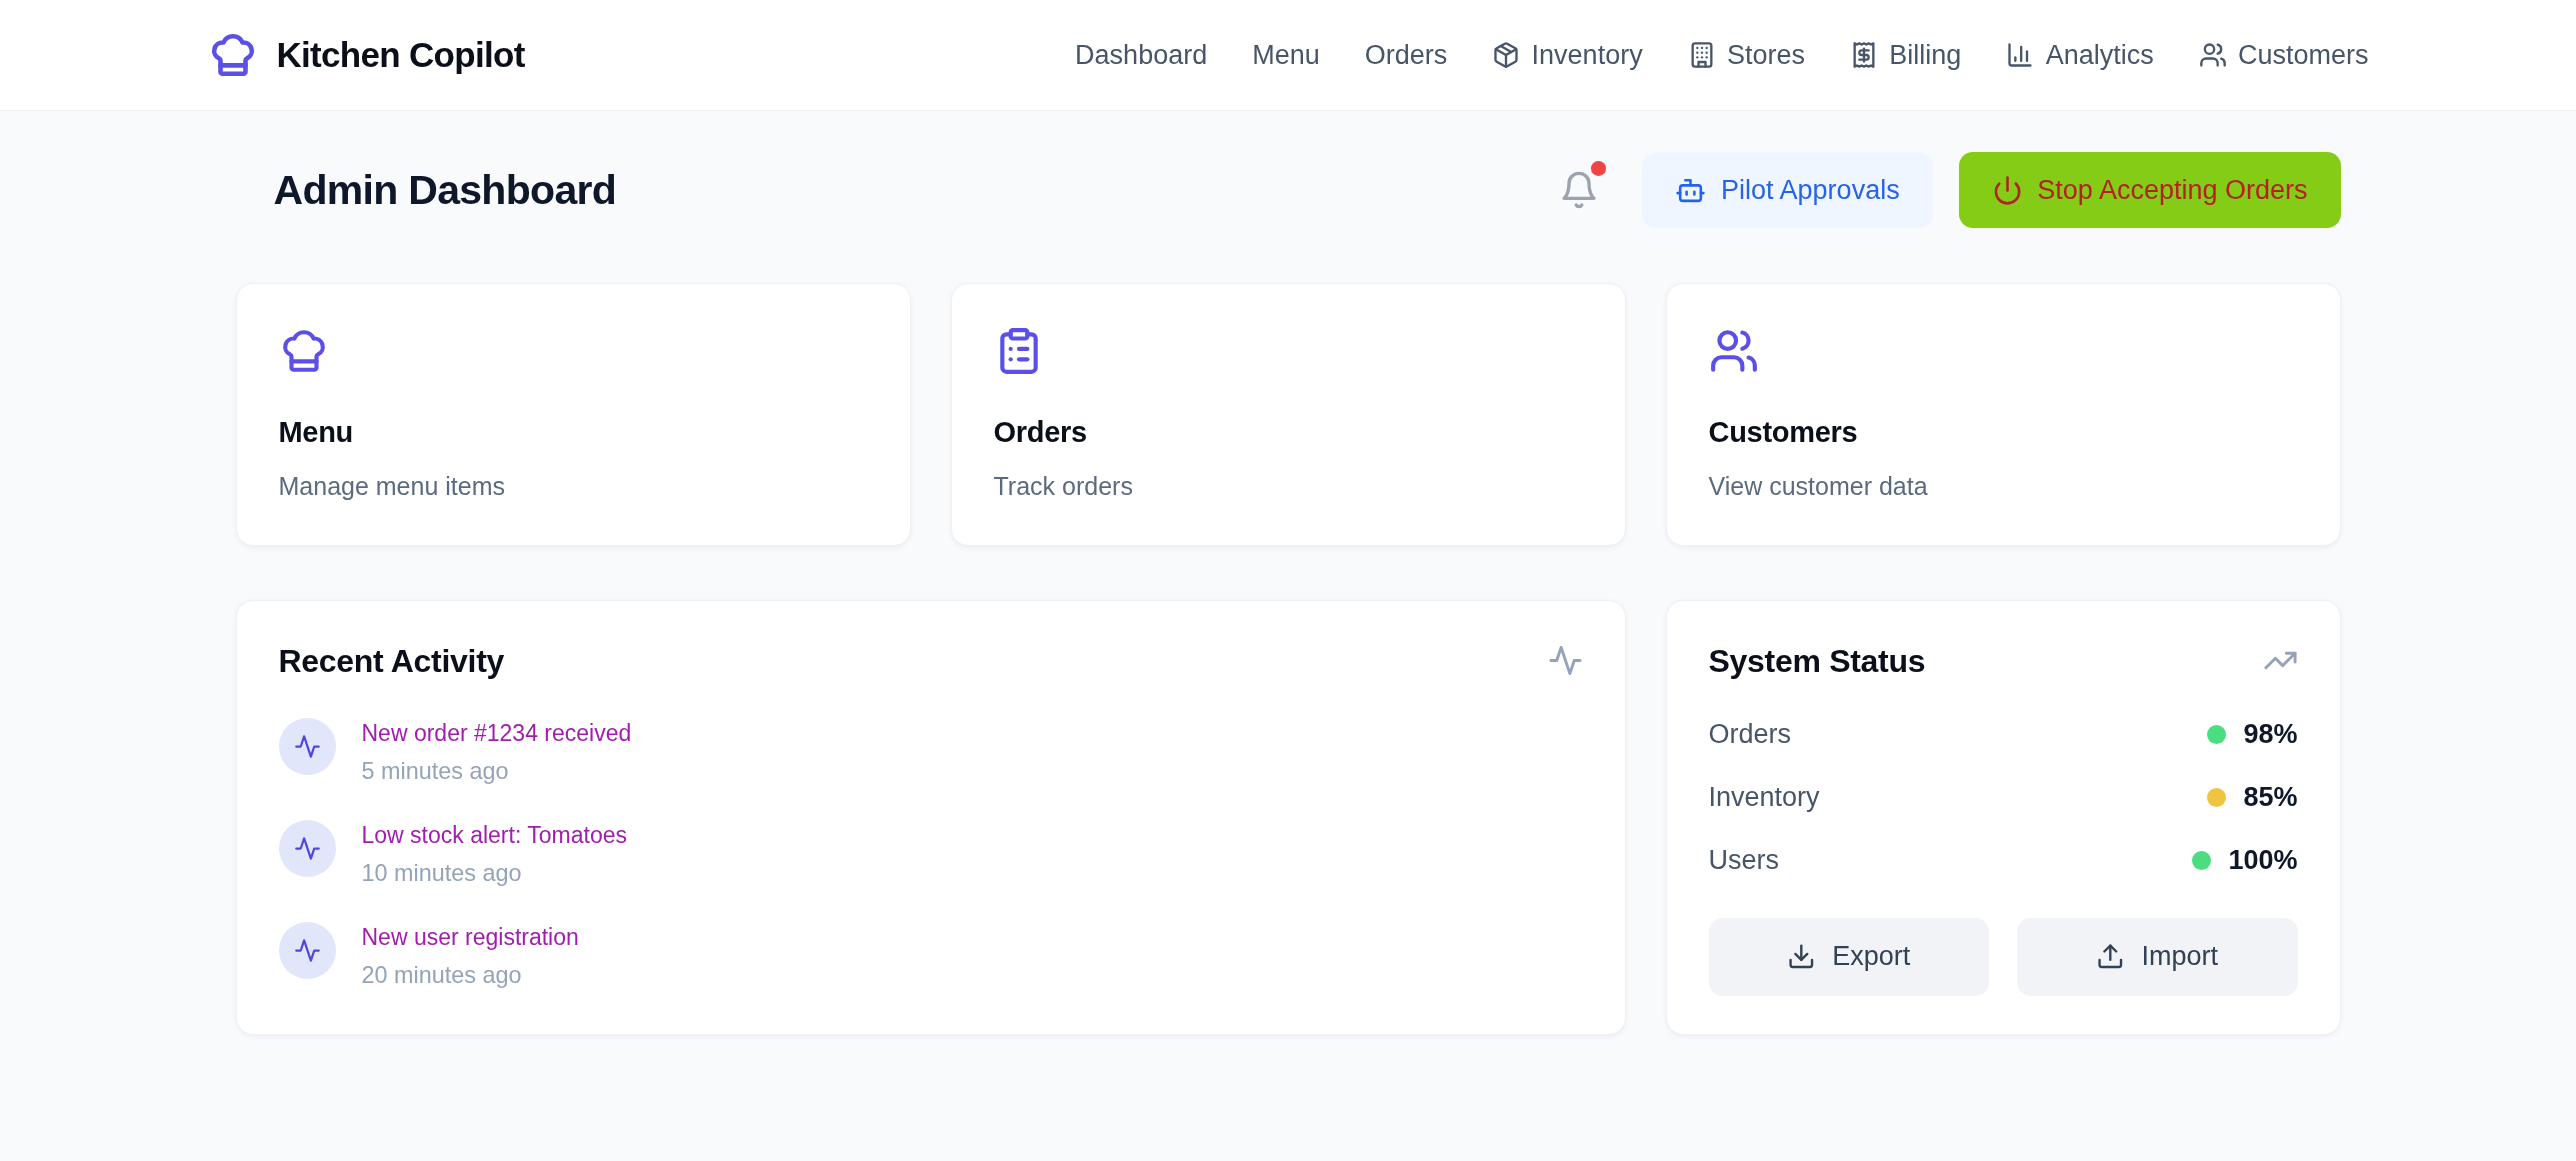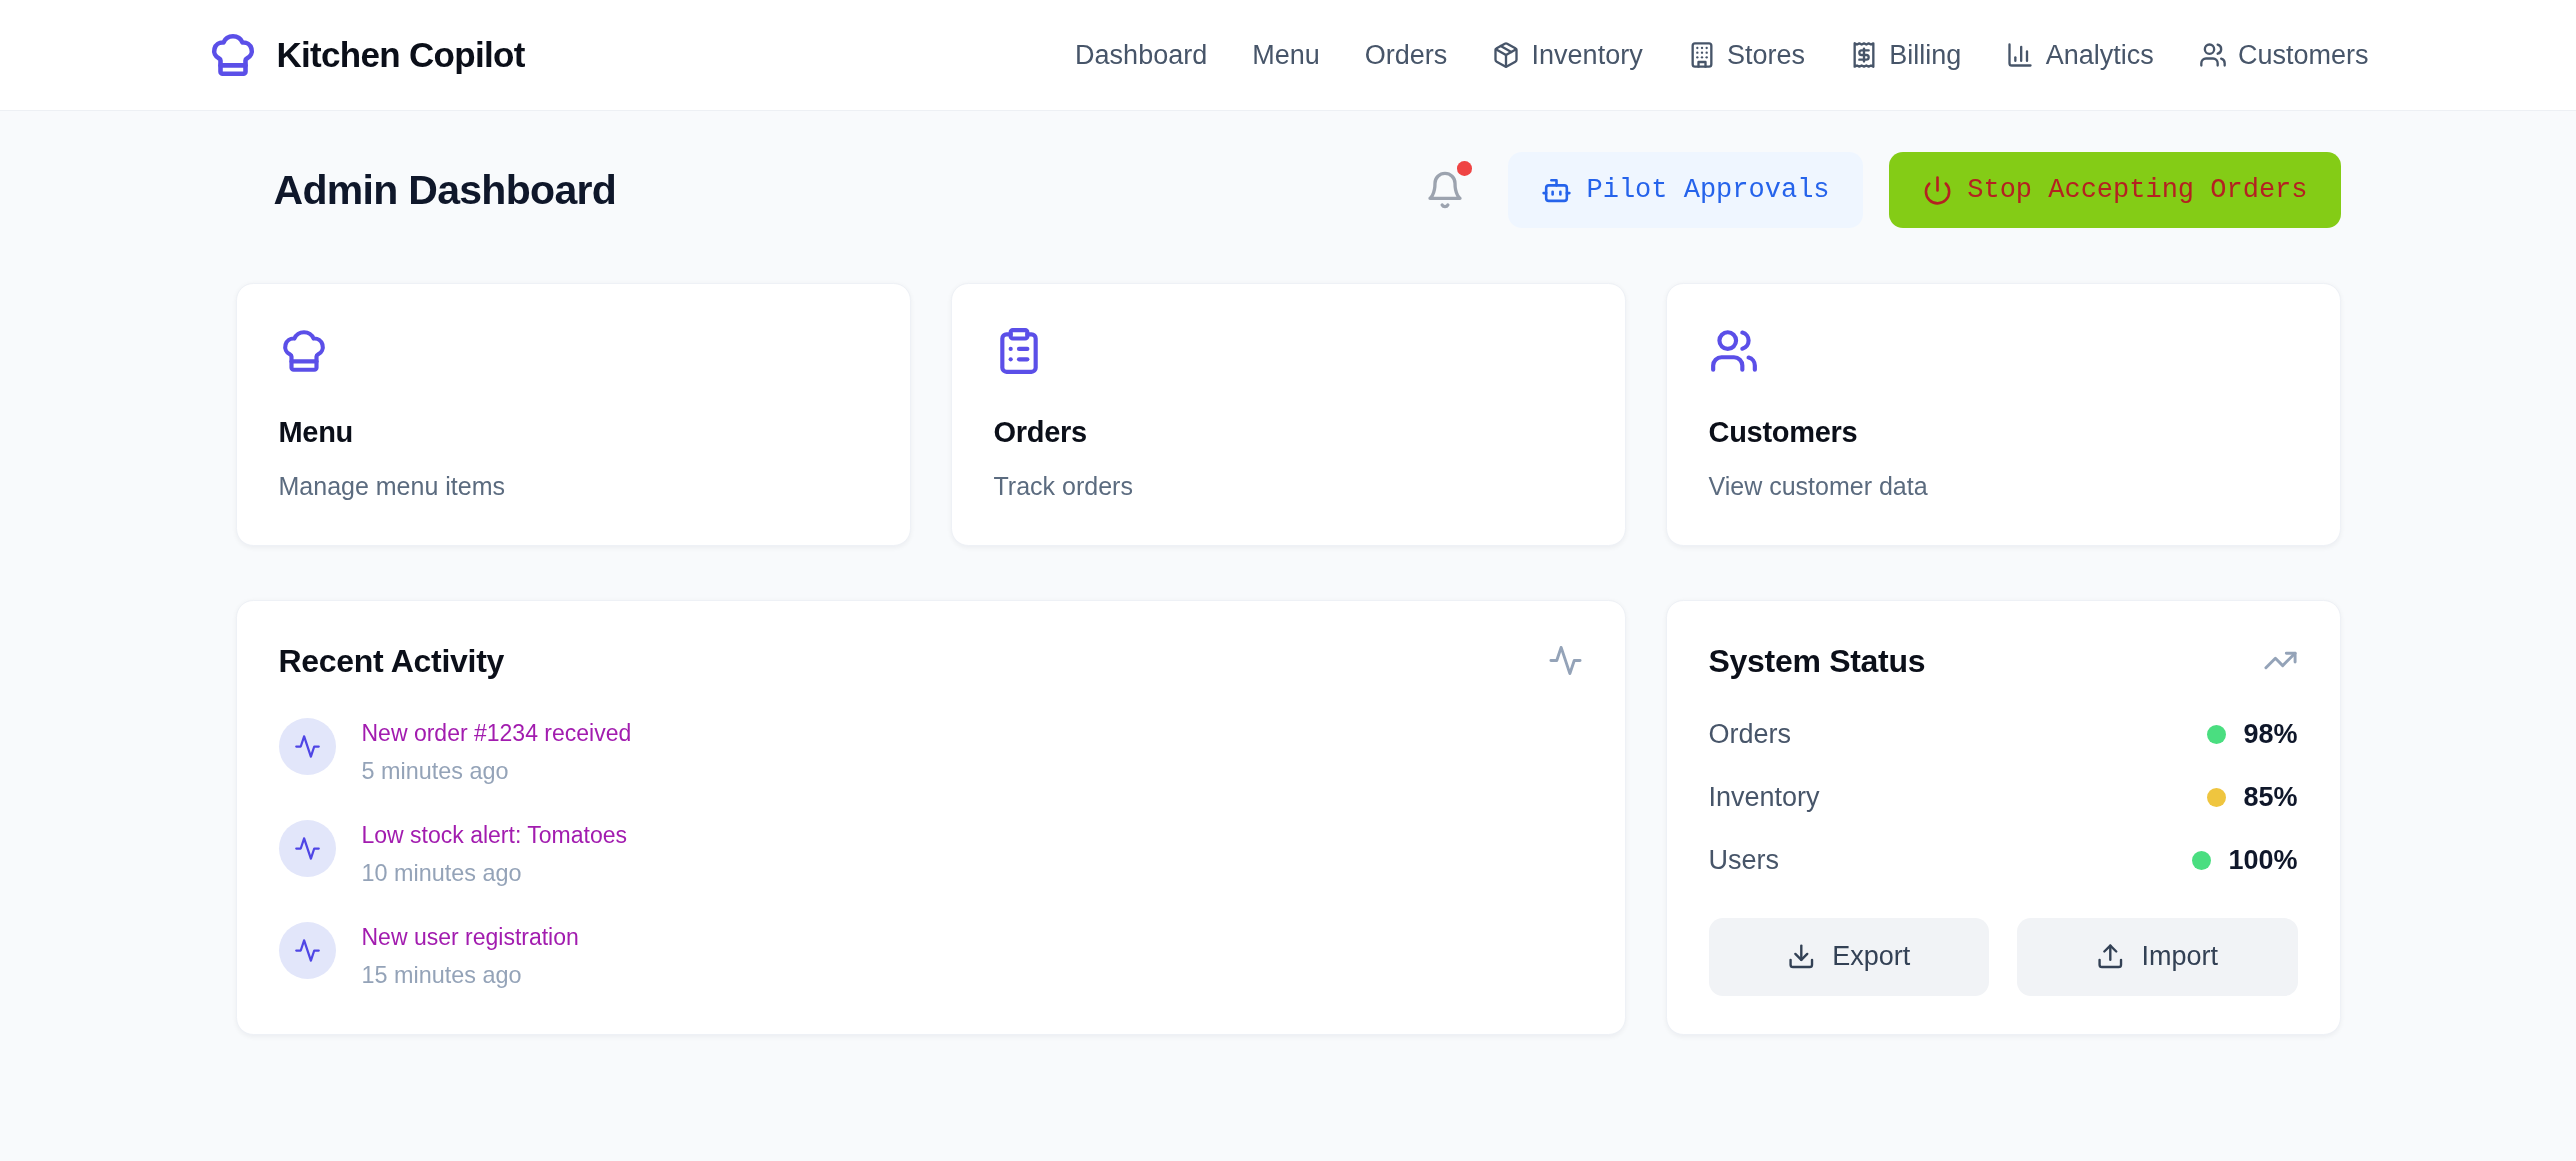--- a/index.html
+++ b/index.html
@@ -25,21 +25,21 @@
   
   .container { width:2105px; margin:0 auto; }
 
   
   .page-head { margin-top:40px; display:flex; align-items:center; justify-content:space-between; height:78px;margin-left:38px; }
   .page-title { font-size:41px; font-weight:700; color:#0F172A; letter-spacing:-0.7px; }
   .head-actions { display:flex; align-items:center; gap:26px; }
   .bell-wrap { position:relative; margin-right:17.3px; cursor:pointer; }
   .bell-wrap svg { width:40px; height:40px; color:#9CA3AF; }
   .notif-dot { position:absolute; top:-8.7px; right:-7px; width:14.7px; height:14.7px; border-radius:50%; }
-  .btn-pill { display:flex; align-items:center; gap:14.7px; height:76px; padding:0 33px; border:none; border-radius:14px; font-family:Liberation Mono, monospace; font-size:27px; font-weight:500; cursor:pointer; white-space:nowrap; }
+  .btn-pill { display:flex; align-items:center; gap:14.7px; height:76px; padding:0 33px; border:none; border-radius:14px; font-family:Liberation Sans, sans-serif; font-size:27px; font-weight:500; cursor:pointer; white-space:nowrap; }
   .btn-pill svg { width:31px; height:31px; }
   .btn-pilot { background:#EFF6FF; color:#2563EB; }
   .btn-stop { background:#84cc16; color:#B42121; }
 
   
   .grid3 { display:grid; grid-template-columns:repeat(3,1fr); gap:40px; margin-top:54px; }
   .card { background:#FFFFFF; border:0.9px solid #EEF1F6; border-radius:17.3px; box-shadow:0 1.7px 5.2px rgba(15,23,42,.05); }
   .qcard { height:263px; padding:42px; cursor:pointer; }
   .qcard-icon svg { width:50px; height:50px; color:#5B4FE8; }
   .qcard-title { margin-top:40px; font-size:29px; font-weight:700; color:#0B0F19; letter-spacing:-0.3px; }
@@ -254,21 +254,21 @@
           </div>
         </div>
         <div class="activity-item">
           <span class="activity-badge">
               <svg viewBox="0 0 24 24">
                 <polyline points="22 12 18 12 15 21 9 3 6 12 2 12"></polyline>
               </svg>
             </span>
           <div>
             <div class="activity-text">New user registration</div>
-            <div class="activity-time">15 minutes ago</div>
+            <div class="activity-time">20 minutes ago</div>
           </div>
         </div>
       </div>
     </section>
 
     <section class="card panel">
       <div class="panel-head">
         <h2 class="panel-title">System Status</h2>
         <span class="corner-icon">
             <svg viewBox="0 0 24 24">

